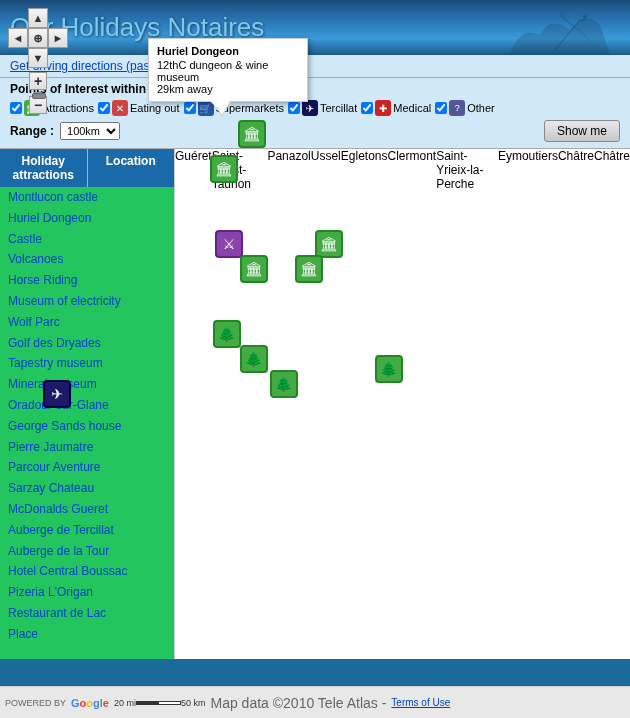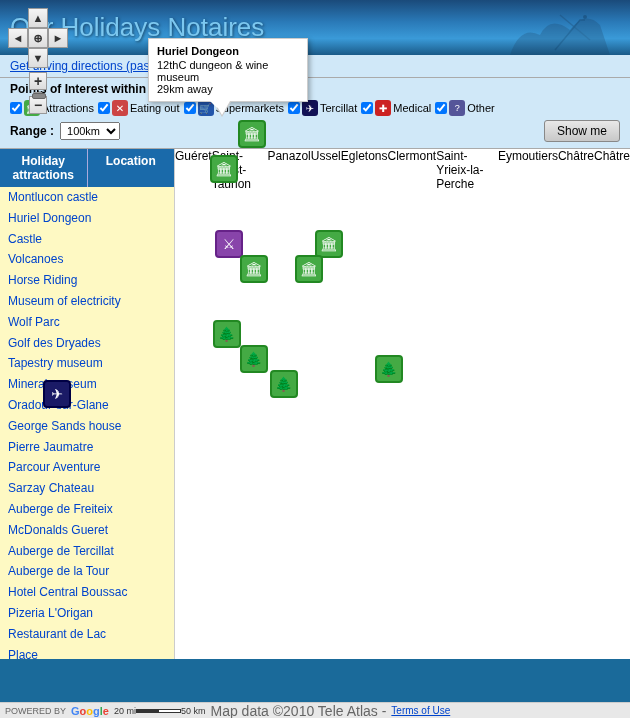--- a/index.html
+++ b/index.html
@@ -100,21 +100,21 @@
 
     .main-area {
       display: flex;
       background: white;
       height: 510px;
     }
 
     .sidebar {
       width: 175px;
       min-width: 175px;
-      background: #fef9c3;
+      background: #22c55e;
       border-right: 1px solid #ccc;
       overflow-y: auto;
     }
     .sidebar-header {
       background: #1a6aaa;
       color: white;
       font-weight: bold;
       padding: 5px 8px;
       font-size: 12px;
       text-align: center;
@@ -271,21 +271,21 @@
       color: white;
       font-size: 14px;
       cursor: pointer;
     }
 
     .map-footer {
       position: absolute;
       bottom: 0;
       left: 0;
       right: 0;
-      height: 16px;
+      height: 32px;
       background: #e8e8e8;
       border-top: 1px solid #ccc;
       display: flex;
       align-items: center;
       padding: 0 5px;
       font-size: 10px;
       color: #333;
       gap: 5px;
     }
     .google-logo {
@@ -398,21 +398,20 @@
       <div class="sidebar-item">Museum of electricity</div>
       <div class="sidebar-item">Wolf Parc</div>
       <div class="sidebar-item">Golf des Dryades</div>
       <div class="sidebar-item">Tapestry museum</div>
       <div class="sidebar-item">Mineral museum</div>
       <div class="sidebar-item">Oradour-sur-Glane</div>
       <div class="sidebar-item">George Sands house</div>
       <div class="sidebar-item">Pierre Jaumatre</div>
       <div class="sidebar-item">Parcour Aventure</div>
       <div class="sidebar-item">Sarzay Chateau</div>
-      <div class="sidebar-item">Auberge de Freiteix</div>
       <div class="sidebar-item">McDonalds Gueret</div>
       <div class="sidebar-item">Auberge de Tercillat</div>
       <div class="sidebar-item">Auberge de la Tour</div>
       <div class="sidebar-item">Hotel Central Boussac</div>
       <div class="sidebar-item">Pizeria L'Origan</div>
       <div class="sidebar-item">Restaurant de Lac</div>
       <div class="sidebar-item">Place</div>
 
     </div>
   </div>

